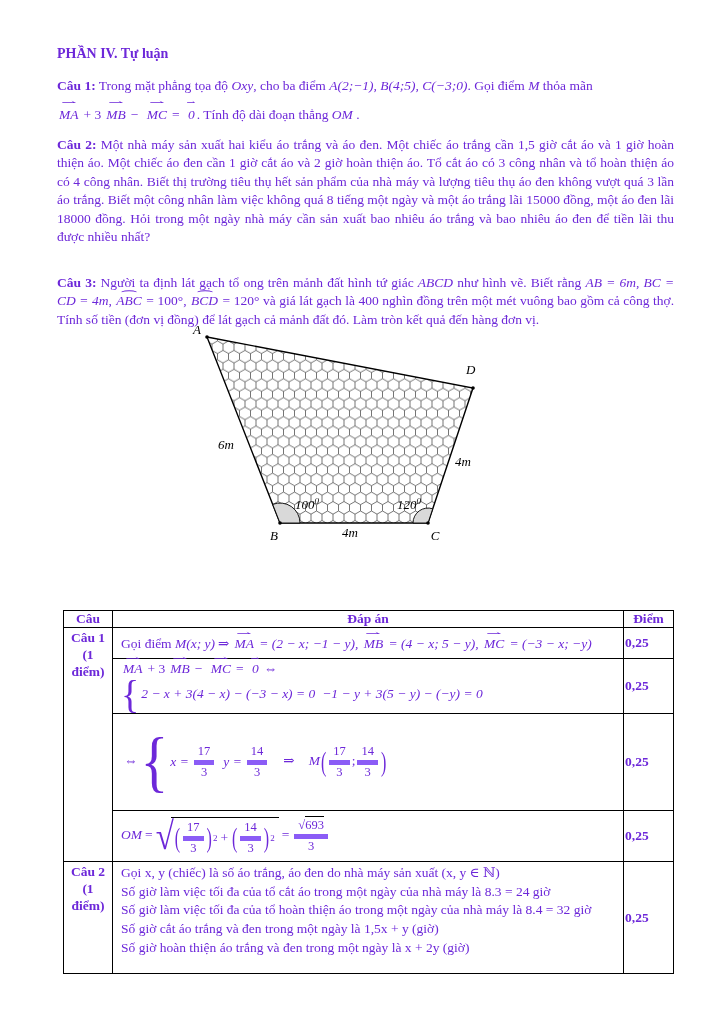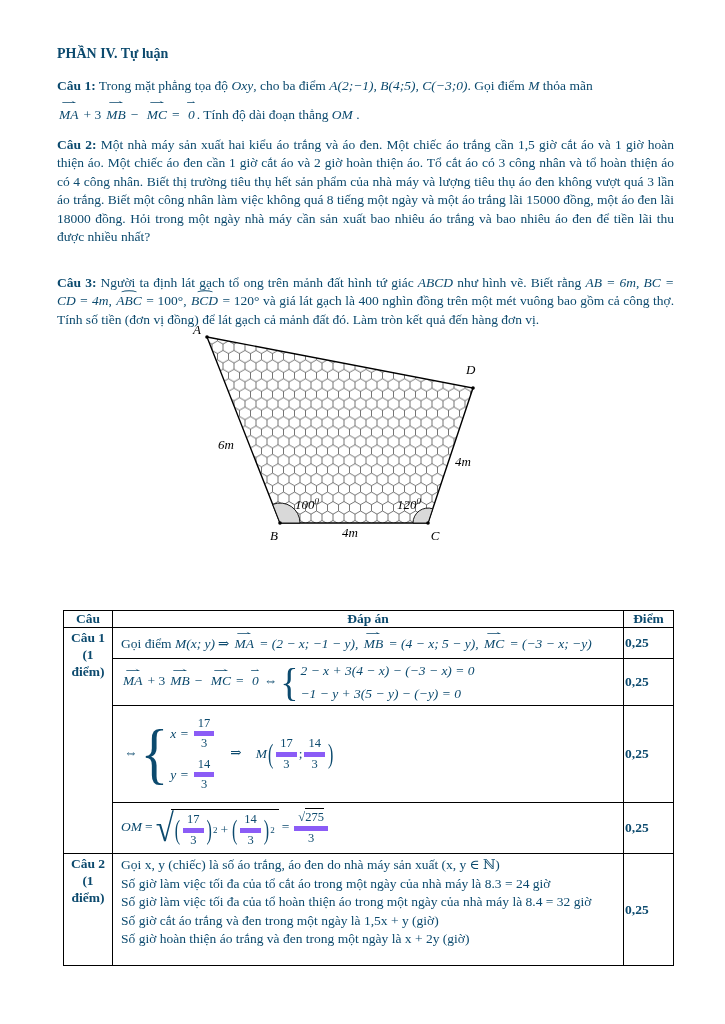--- a/index.html
+++ b/index.html
@@ -1,18 +1,18 @@
 <!DOCTYPE html>
 <html><head>
 <meta charset="utf-8">
 <style>
   html,body { margin:0; padding:0; background:#888; }
   .page {
     position:relative; width:725px; height:1024px; background:#ffffff;
-    font-family:"Liberation Serif","DejaVu Serif",serif; color:#0c4a6e;
+    font-family:"Liberation Serif","DejaVu Serif",serif; color:#6d28d9;
     font-size:13.5px; overflow:hidden;
   }
   .abs { position:absolute; }
   .b { font-weight:bold; }
   .mi { font-style:italic; }
   .sec-title { left:57px; top:46px; font-weight:bold; font-size:14px; }
 
   .para { left:57px; width:617px; line-height:18.4px; text-align:justify; }
   .p1 { top:76px; line-height:20px; text-align:left; }
   .p1 .l2 { padding-top:9px; }
@@ -34,21 +34,21 @@
   .frac { display:inline-block; vertical-align:middle; text-align:center; font-size:12.5px; line-height:1.08; margin:0 2px; }
   .frac .fn { display:block; border-bottom:5px solid #8b5cf6; padding:0 4px 1px; }
   .frac .fd { display:block; padding-top:1px; }
   .frac .ol { border-top:1px solid #000; padding-top:1px; }
 
   
   .cases { display:inline-flex; align-items:center; vertical-align:middle; }
   .brace { display:inline-block; font-weight:400; transform:scaleY(1.05); line-height:0.9; }
   .brace.sm { font-size:38px; }
   .brace.lg { font-size:58px; transform:scaleY(1.15); }
-  .ccol { display:inline-flex; flex-direction:column; gap:7px; text-align:left; margin-left:2px; }
+  .ccol { display:inline-flex; flex-direction:row; gap:7px; text-align:left; margin-left:2px; }
   .crow { display:inline-flex; align-items:center; gap:3px; }
 
   
   .bp { display:inline-block; transform:scaleY(1.7); vertical-align:middle; font-size:16px; padding:0 1px; }
 
   
   .sqrt { display:inline-flex; align-items:center; vertical-align:middle; }
   .rsign { display:inline-block; font-size:33px; line-height:30px; transform:scaleY(1.18); margin-right:-3px; font-weight:300; }
   .rbody { display:inline-flex; align-items:center; border-top:1.3px solid #000; padding:3px 4px 0 3px; }
   sup.s2 { font-size:9px; vertical-align:super; line-height:0; }
@@ -193,21 +193,21 @@
                 <sup class="s2">2</sup>
                 <span class="op">+</span>
                 <span class="bp">(</span>
                 <span class="frac">
                   <span class="fn">14</span>
                   <span class="fd">3</span>
                 </span>
                 <span class="bp">)</span>
                 <sup class="s2">2</sup>
               </span>
-            </span><span class="op">=</span><span class="frac"><span class="fn"><span>√</span><span class="ol">275</span></span><span class="fd">3</span></span>
+            </span><span class="op">=</span><span class="frac"><span class="fn"><span>√</span><span class="ol">693</span></span><span class="fd">3</span></span>
       </td>
       <td class="score">0,25</td>
     </tr>
 
     <tr style="height:112px">
       <td class="qcell">
         <div>Câu 2</div>
         <div>(1</div>
         <div>điểm)</div>
       </td>

